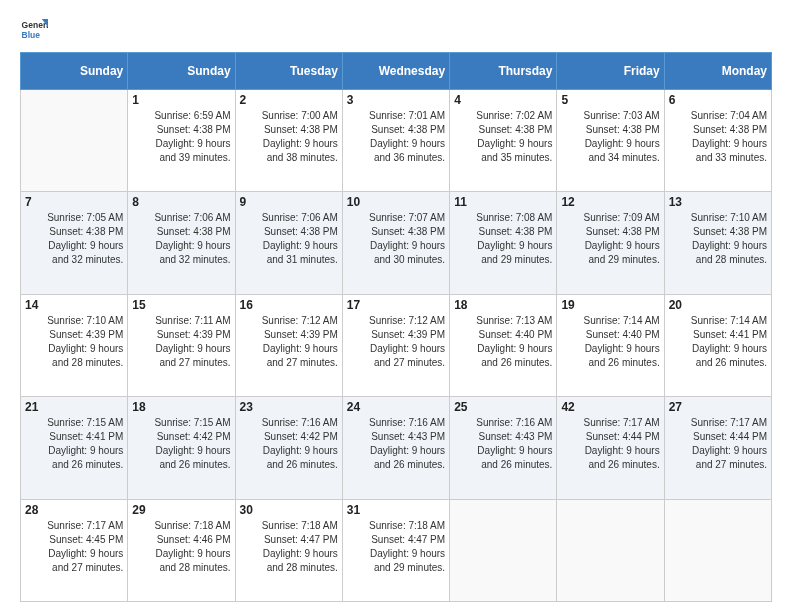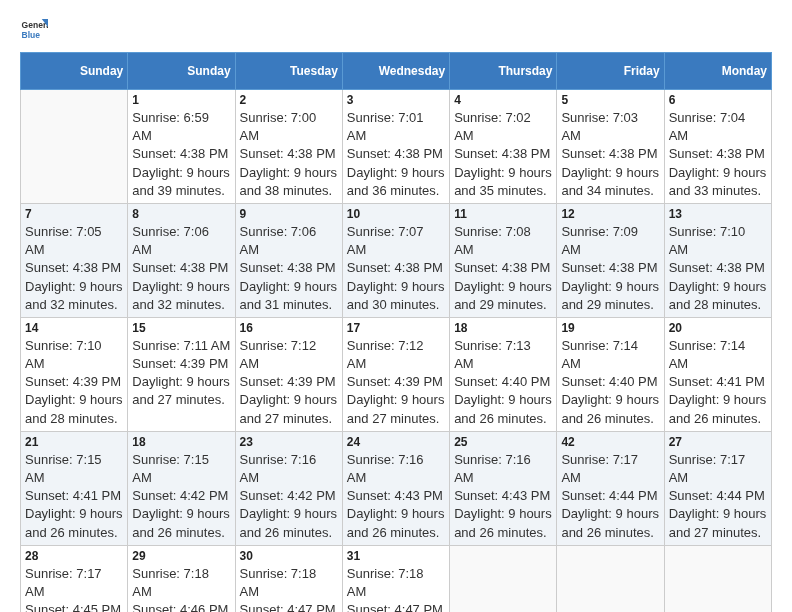--- a/index.html
+++ b/index.html
@@ -74,23 +74,24 @@
       background: #f9f9f9;
     }
     .day-number {
       font-size: 12px;
       font-weight: bold;
       color: #222;
       display: block;
       margin-bottom: 2px;
     }
     .day-info {
-      font-size: 13px;
+      font-size: 10px;
       line-height: 1.4;
       color: #333;
+      text-align: right;
     }
     .row-shade td {
       background: #f0f4f8;
     }
   </style>
 </head>
 <body>
 
 <div class="page">
   <div class="header">

